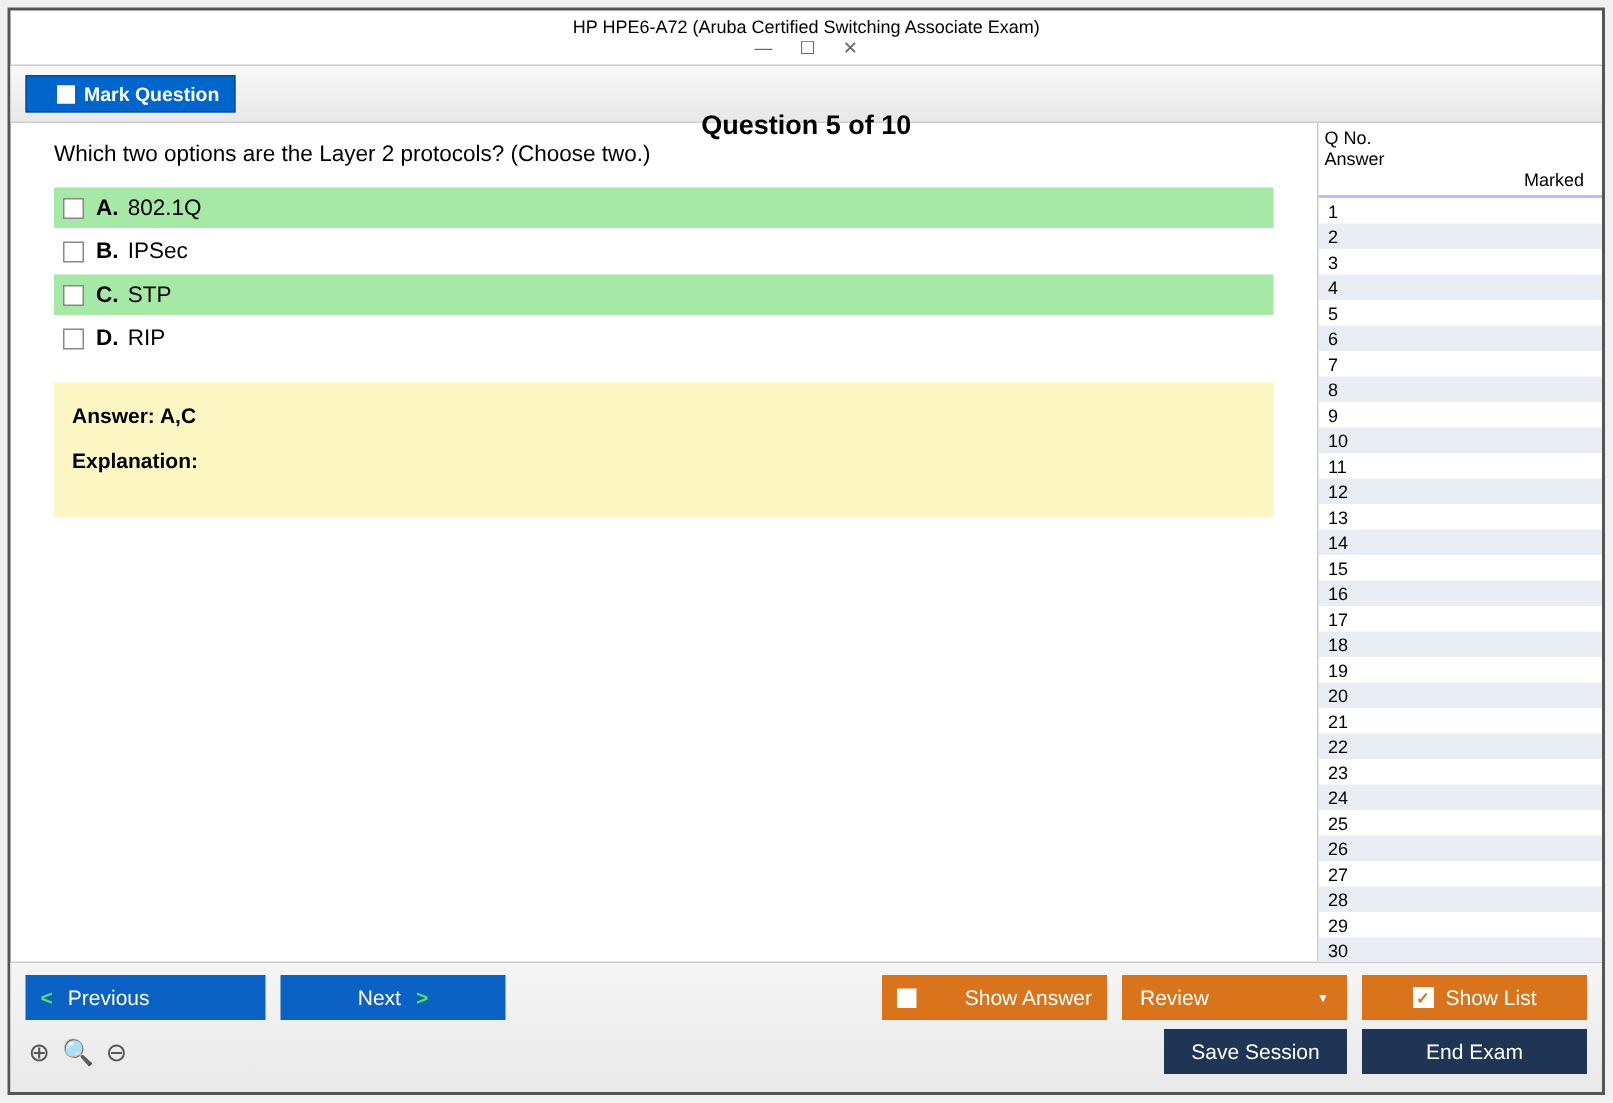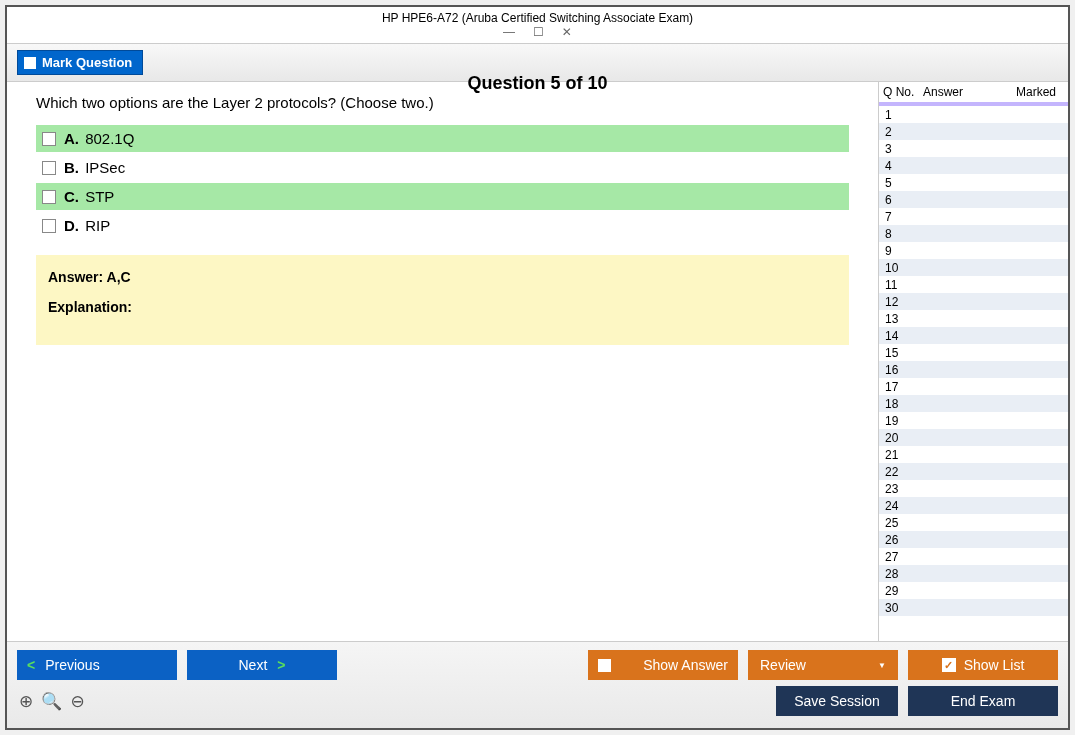--- a/index.html
+++ b/index.html
@@ -35,21 +35,21 @@
     display: flex;
     align-items: center;
     border-bottom: 1px solid #ccc;
     position: relative;
   }
   .mark-btn {
     background: #0066cc;
     color: #fff;
     font-weight: bold;
     border: 1px solid #004a99;
-    padding: 4px 10px 4px 6px;
+    padding: 4px 10px 4px 20px;
     font-size: 13px;
     display: inline-flex;
     align-items: center;
     gap: 6px;
     cursor: pointer;
   }
   .mark-btn .box { width: 12px; height: 12px; background: #fff; border: 1px solid #fff; }
   .q-title {
     position: absolute;
     left: 50%;
@@ -95,22 +95,23 @@
   .answer-panel .exp-line { font-weight: bold; }
   .sidebar {
     width: 190px;
     border-left: 1px solid #ccc;
     display: flex;
     flex-direction: column;
     font-size: 12px;
   }
   .sidebar-header {
     display: flex;
-    border-bottom: 4px solid #c4b5fd;
+    border-bottom: 2px solid #c4b5fd;
     padding: 3px 4px;
+    flex-direction: column;
   }
   .sidebar-header div:nth-child(1){ width:40px;}
   .sidebar-header div:nth-child(2){ width:60px;}
   .sidebar-header div:nth-child(3){ flex:1; text-align:right; padding-right:8px;}
   .qlist {
     flex: 1;
     overflow-y: scroll;
   }
   .qrow {
     display: flex;

